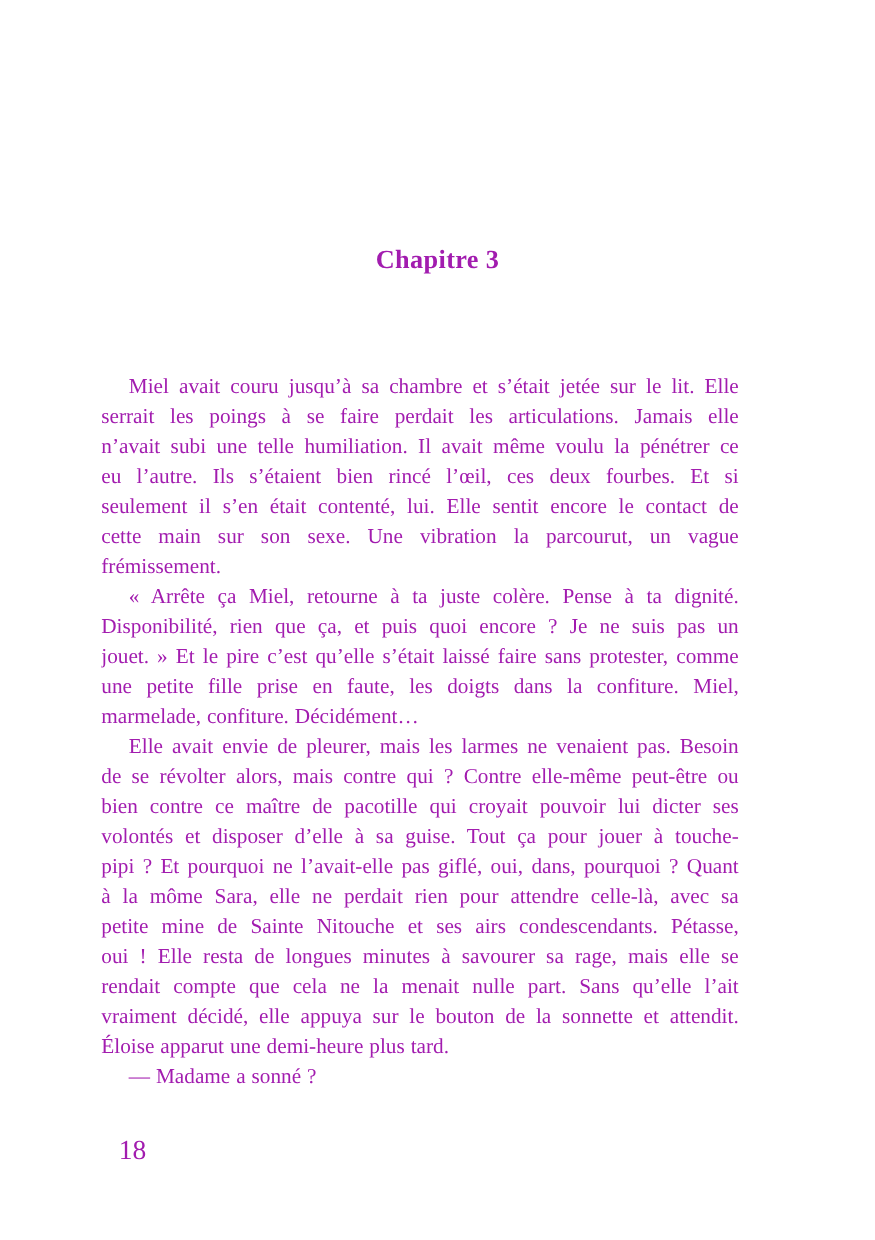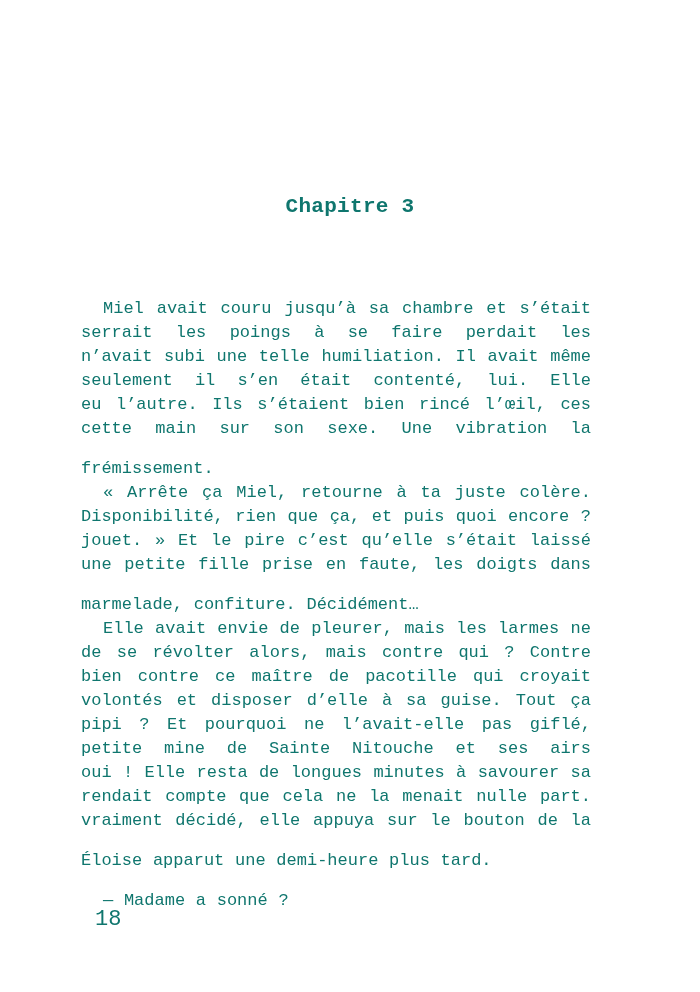--- a/index.html
+++ b/index.html
@@ -1,22 +1,22 @@
 <!DOCTYPE html>
 <html><head>
 <meta charset="utf-8">
 <style>
   html, body { margin: 0; padding: 0; background: #ffffff; }
   .page {
     position: relative;
     width: 700px;
     height: 992px;
     background: #ffffff;
-    color: #0f766e;
-    font-family: Liberation Mono, monospace;
+    color: #a21caf;
+    font-family: Liberation Serif, serif;
     overflow: hidden;
   }
   .chapter-title {
     position: absolute;
     top: 194px;
     left: 0;
     width: 100%;
     margin: 0;
     text-align: center;
     font-size: 21px;
@@ -36,21 +36,20 @@
     line-height: 24px;
     height: 24px;
     overflow: hidden;
     text-align: justify;
     text-align-last: justify;
     word-spacing: 0.5px;
   }
   .line.last {
     text-align: left;
     text-align-last: left;
-    margin-top: 16px;
   }
   .line.indent { text-indent: 22px; }
   .page-number {
     position: absolute;
     left: 95px;
     top: 908px;
     font-size: 22px;
     line-height: 24px;
   }
 </style>
@@ -58,38 +57,39 @@
 <body>
 
 <div class="page">
   <h1 class="chapter-title">Chapitre 3</h1>
 
   <div class="text-block" id="text-block">
       <div class="paragraph">
         <div class="line indent">Miel avait couru jusqu’à sa chambre et s’était jetée sur le lit. Elle</div>
         <div class="line">serrait les poings à se faire perdait les articulations. Jamais elle</div>
         <div class="line">n’avait subi une telle humiliation. Il avait même voulu la pénétrer ce</div>
+        <div class="line">eu l’autre. Ils s’étaient bien rincé l’œil, ces deux fourbes. Et si</div>
         <div class="line">seulement il s’en était contenté, lui. Elle sentit encore le contact de</div>
-        <div class="line">eu l’autre. Ils s’étaient bien rincé l’œil, ces deux fourbes. Et si</div>
         <div class="line">cette main sur son sexe. Une vibration la parcourut, un vague</div>
         <div class="line last">frémissement.</div>
       </div>
       <div class="paragraph">
         <div class="line indent">« Arrête ça Miel, retourne à ta juste colère. Pense à ta dignité.</div>
         <div class="line">Disponibilité, rien que ça, et puis quoi encore ? Je ne suis pas un</div>
         <div class="line">jouet. » Et le pire c’est qu’elle s’était laissé faire sans protester, comme</div>
         <div class="line">une petite fille prise en faute, les doigts dans la confiture. Miel,</div>
         <div class="line last">marmelade, confiture. Décidément…</div>
       </div>
       <div class="paragraph">
         <div class="line indent">Elle avait envie de pleurer, mais les larmes ne venaient pas. Besoin</div>
         <div class="line">de se révolter alors, mais contre qui ? Contre elle-même peut-être ou</div>
         <div class="line">bien contre ce maître de pacotille qui croyait pouvoir lui dicter ses</div>
         <div class="line">volontés et disposer d’elle à sa guise. Tout ça pour jouer à touche-</div>
         <div class="line">pipi ? Et pourquoi ne l’avait-elle pas giflé, oui, dans, pourquoi ? Quant</div>
+        <div class="line">à la môme Sara, elle ne perdait rien pour attendre celle-là, avec sa</div>
         <div class="line">petite mine de Sainte Nitouche et ses airs condescendants. Pétasse,</div>
         <div class="line">oui ! Elle resta de longues minutes à savourer sa rage, mais elle se</div>
         <div class="line">rendait compte que cela ne la menait nulle part. Sans qu’elle l’ait</div>
         <div class="line">vraiment décidé, elle appuya sur le bouton de la sonnette et attendit.</div>
         <div class="line last">Éloise apparut une demi-heure plus tard.</div>
       </div>
       <div class="paragraph">
         <div class="line indent last">— Madame a sonné ?</div>
       </div>
     </div>

